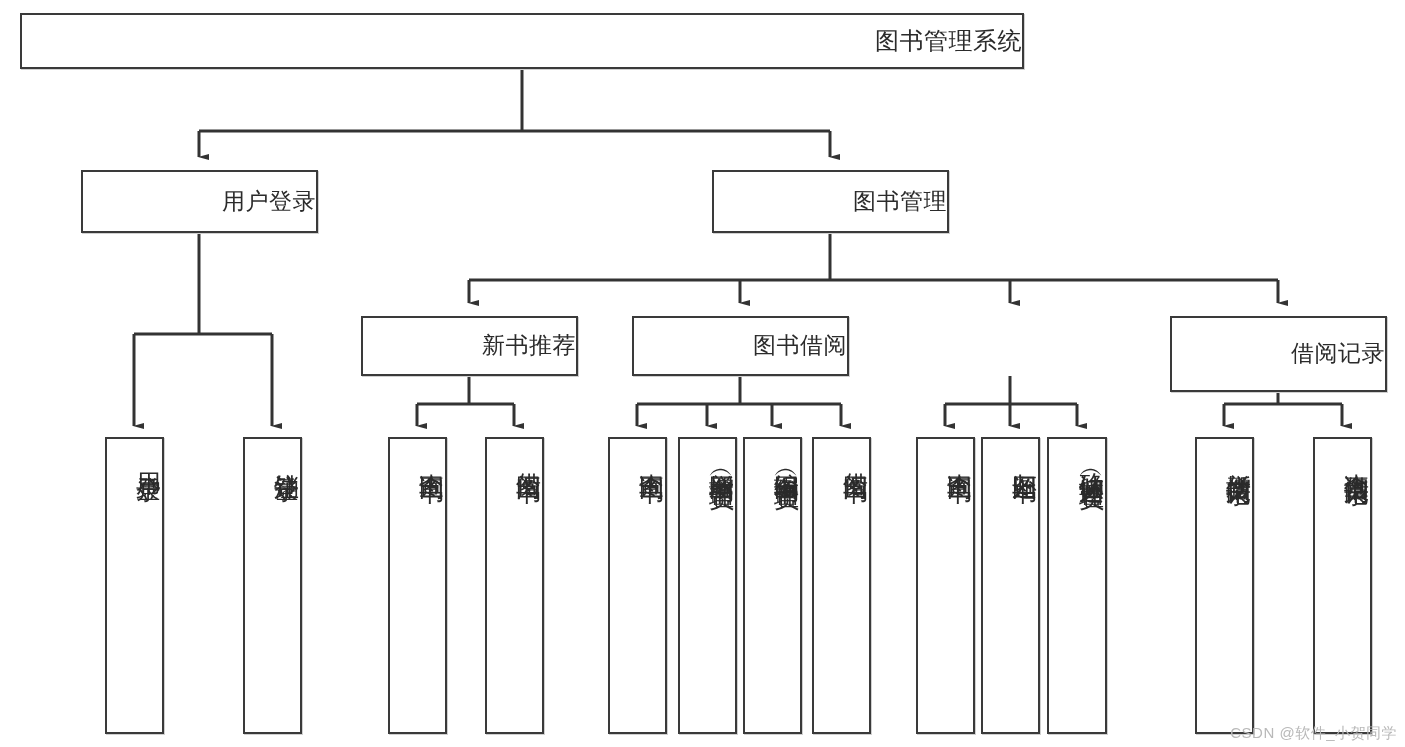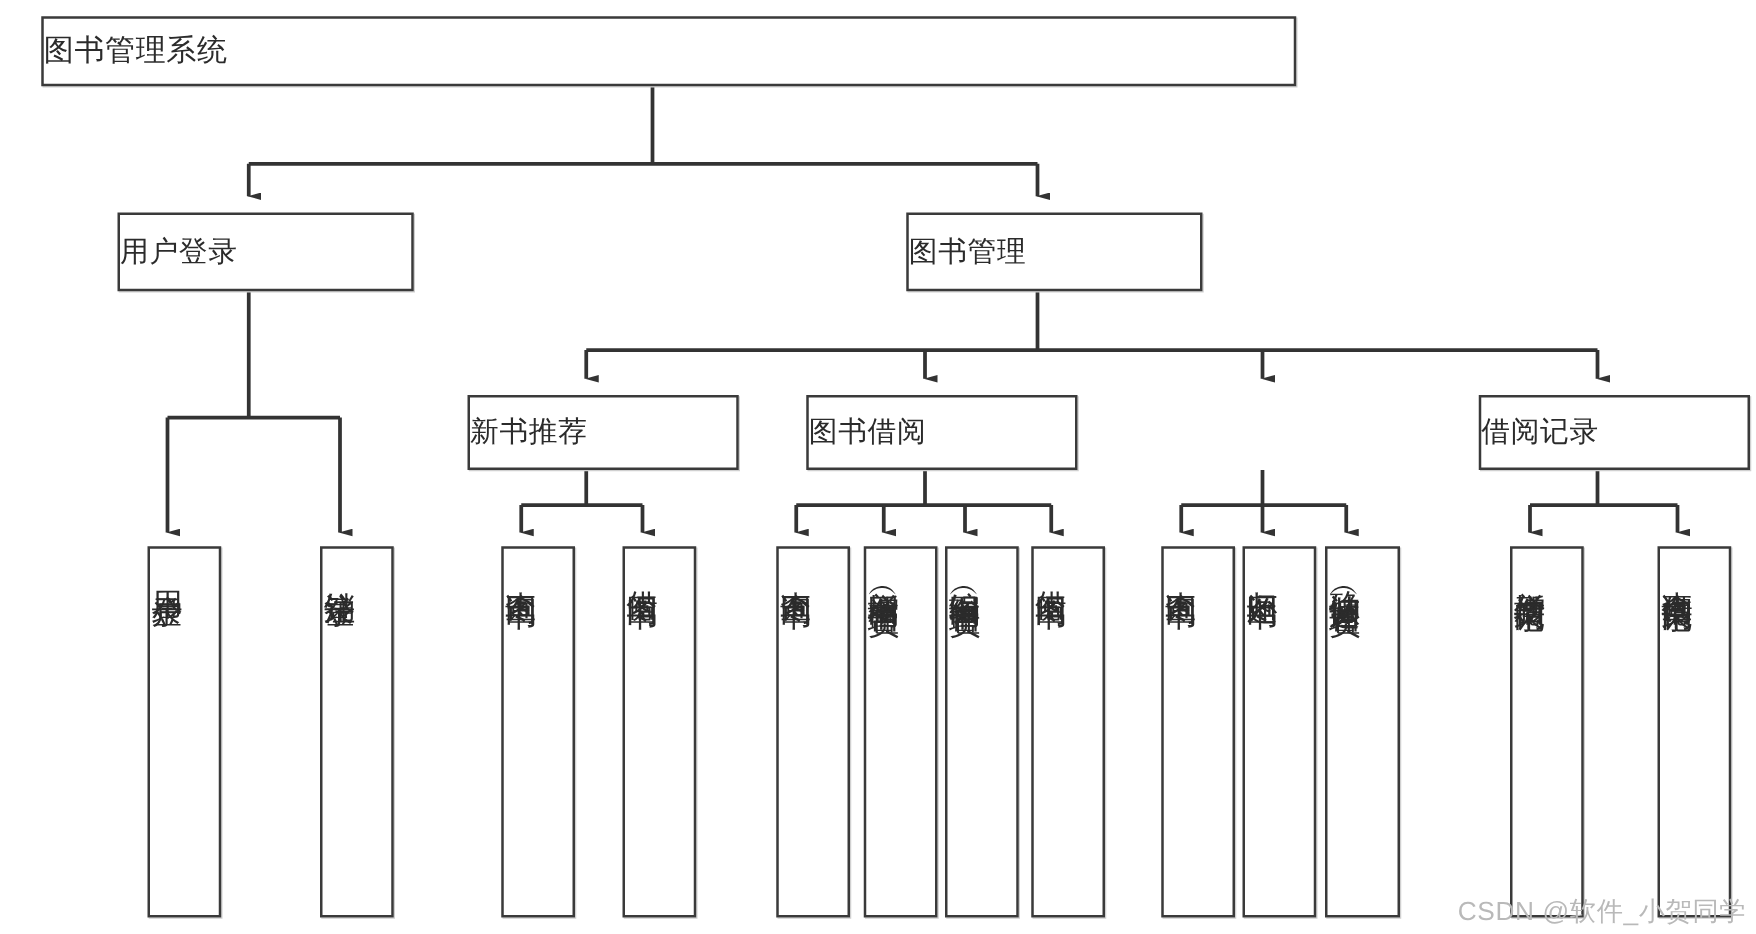--- a/index.html
+++ b/index.html
@@ -27,24 +27,23 @@
     height: 747px;
     pointer-events: none;
   }
   .node {
     position: absolute;
     box-sizing: border-box;
     border: 2.5px solid #3a3a3a;
     background: #ffffff;
     display: flex;
     align-items: center;
-    justify-content: flex-start;
+    justify-content: flex-end;
     color: #2b2b2b;
     box-shadow: 1px 1px 0 #d0d0d0;
-    margin-left: 13px;
   }
   .node .label {
     display: block;
     text-align: center;
     line-height: 1.28;
     letter-spacing: 0.5px;
     color: #2b2b2b;
   }
   .node.horiz .label {
     writing-mode: horizontal-tb;
@@ -59,21 +58,21 @@
     text-orientation: upright;
     font-size: 25px;
     line-height: 1.05;
     letter-spacing: 2px;
   }
   #node-root .label { font-size: 24px; }
   .watermark {
     position: absolute;
     right: 8px;
     bottom: 4px;
-    font-size: 21px;
+    font-size: 15px;
     color: #b9b9b9;
     letter-spacing: 0.5px;
     white-space: nowrap;
     font-family: "Liberation Sans", "DejaVu Sans", sans-serif;
   }
 </style>
 </head>
 <body>
 
 <div id="diagram-root">
@@ -138,21 +137,21 @@
   <div class="node horiz" style="left:712px; top:170px; width:237px; height:63px;">
     <span class="label">图书管理</span>
   </div>
 
   <div class="node horiz" style="left:632px; top:316px; width:217px; height:60px;">
     <span class="label">图书借阅</span>
   </div>
   <div class="node horiz" style="left:361px; top:316px; width:217px; height:60px;">
     <span class="label">新书推荐</span>
   </div>
-  <div class="node horiz" style="left:1170px; top:316px; width:217px; height:60px;">
+  <div class="node horiz" style="left:1170px; top:316px; width:217px; height:76px;">
     <span class="label">借阅记录</span>
   </div>
 
   <div class="node vert" style="left:105px; top:437px; width:59px; height:297px;">
     <span class="label">用户登录</span>
   </div>
   <div class="node vert" style="left:243px; top:437px; width:59px; height:297px;">
     <span class="label">注销登录</span>
   </div>
 

